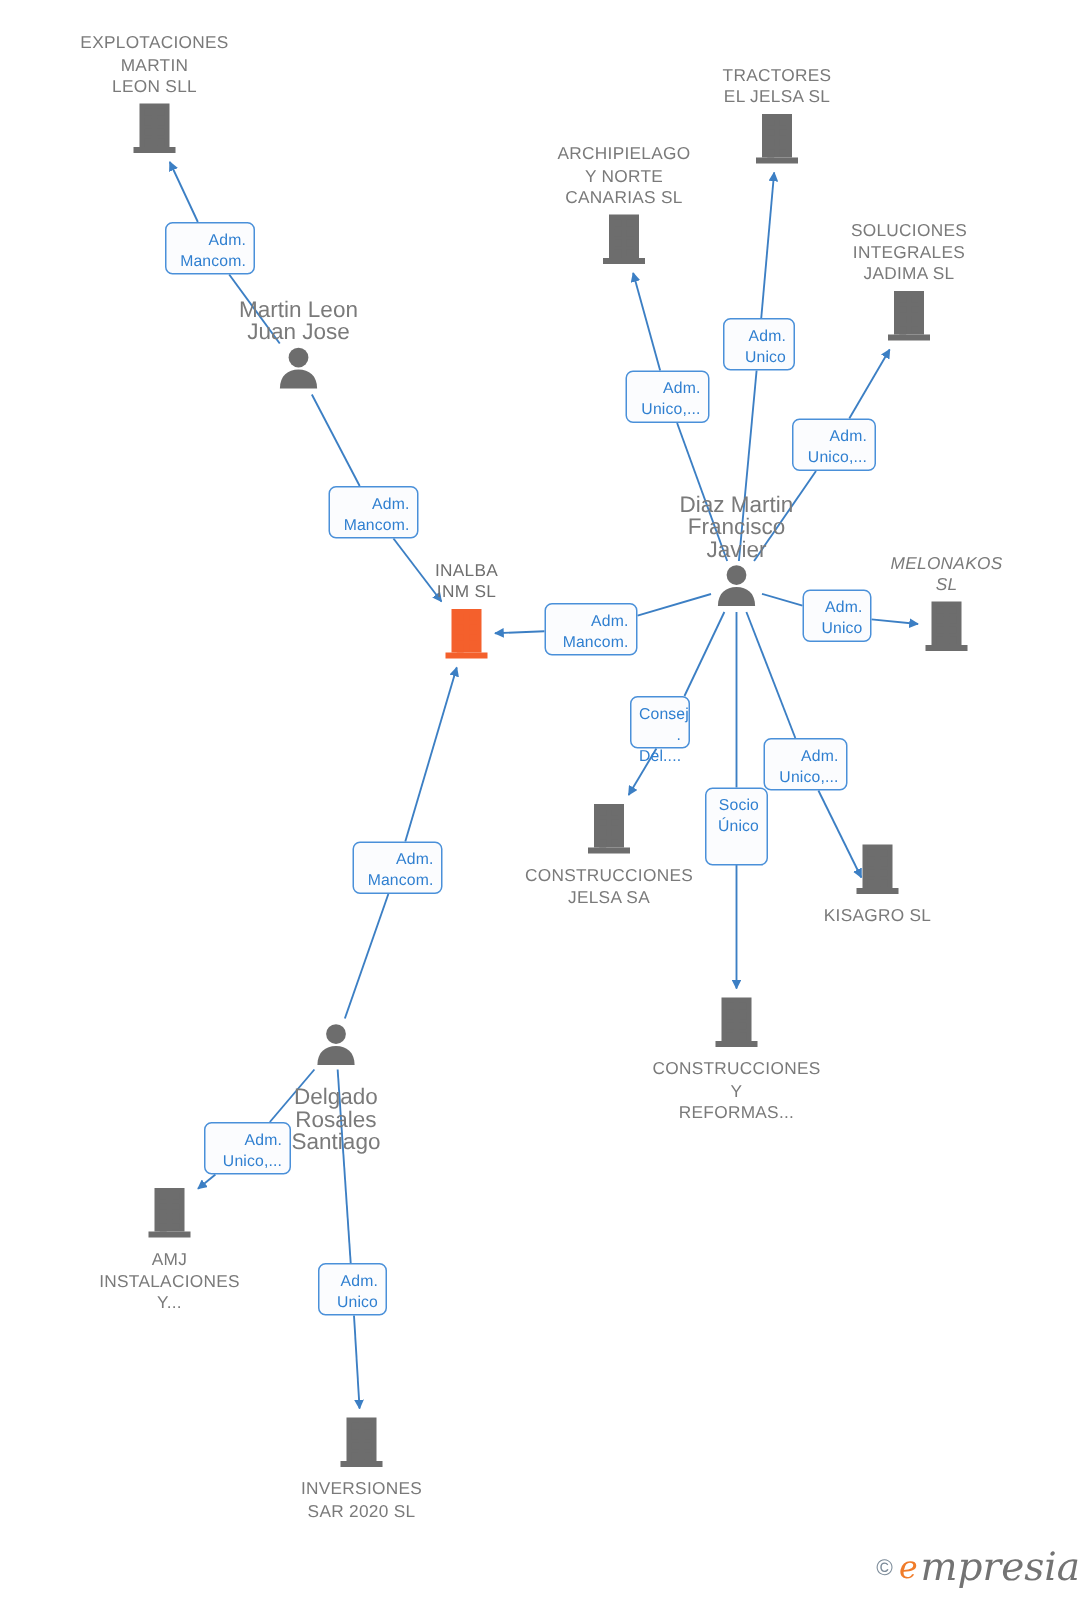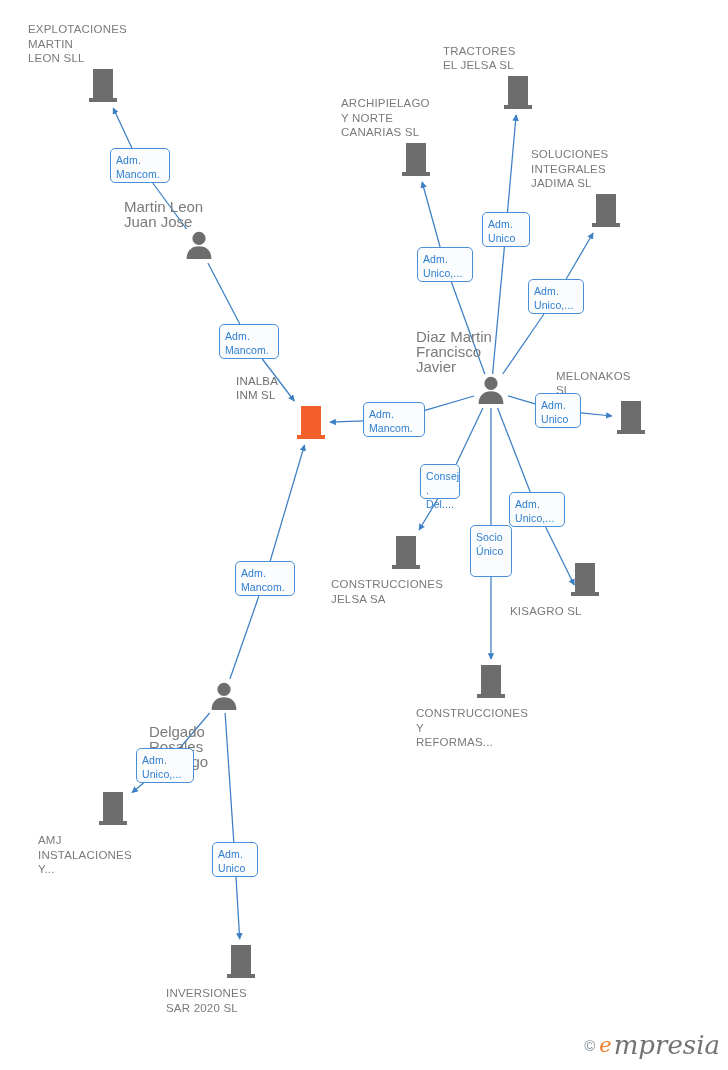--- a/index.html
+++ b/index.html
@@ -19,20 +19,21 @@
     left:0;top:0;
     width:728px;height:1070px;
     pointer-events:none;
   }
 
   
   .node{
     position:absolute;
     width:150px;
     margin-left:-75px;            
+    text-align:center;
     z-index:3;
   }
   .node .caption{
     color:#7a7a7a;
     font-size:11.5px;
     line-height:14.6px;
     letter-spacing:.2px;
     white-space:pre-line;
     font-weight:400;
   }
@@ -61,21 +62,21 @@
   
   .chip{
     position:absolute;
     box-sizing:border-box;
     border:1px solid #4a90d9;
     border-radius:5px;
     background:#fbfcfe;
     color:#2f7fd0;
     font-size:10.5px;
     line-height:14px;
-    text-align:left;
+    text-align:right;
     padding:4px 5px 4px;
     white-space:pre-line;
     z-index:4;
     letter-spacing:.1px;
   }
 
   
   #watermark{
     position:absolute;
     right:8px;
@@ -255,21 +256,21 @@
         <div class="caption">Diaz Martin
 Francisco
 Javier</div>
         <div class="glyph">
           <svg class="prs" width="30" height="30" viewBox="0 0 30 30" aria-hidden="true">
   <circle cx="15" cy="8.4" r="6.6"></circle>
   <path d="M2.6 29 C2.6 20.4 7.9 16.3 15 16.3 C22.1 16.3 27.4 20.4 27.4 29 Z"></path>
 </svg>
         </div>
       </div>
-      <div class="node above " style="left: 631px; top: 368.8px;">
+      <div class="node above " style="left: 631px; top: 368.8px; font-style: italic;">
         <div class="caption">MELONAKOS
 SL</div>
         <div class="glyph">
           <svg class="bld" width="30" height="36" viewBox="0 0 30 36" aria-hidden="true">
   <path d="M5 2 h20 v29 h-20 z"></path>
   <rect x="1" y="31" width="28" height="4"></rect>
   <rect x="8.5" y="5.5" width="4.6" height="4.2" fill="#fff"></rect>
   <rect x="16.9" y="5.5" width="4.6" height="4.2" fill="#fff"></rect>
   <rect x="8.5" y="12.2" width="4.6" height="4.2" fill="#fff"></rect>
   <rect x="16.9" y="12.2" width="4.6" height="4.2" fill="#fff"></rect>

